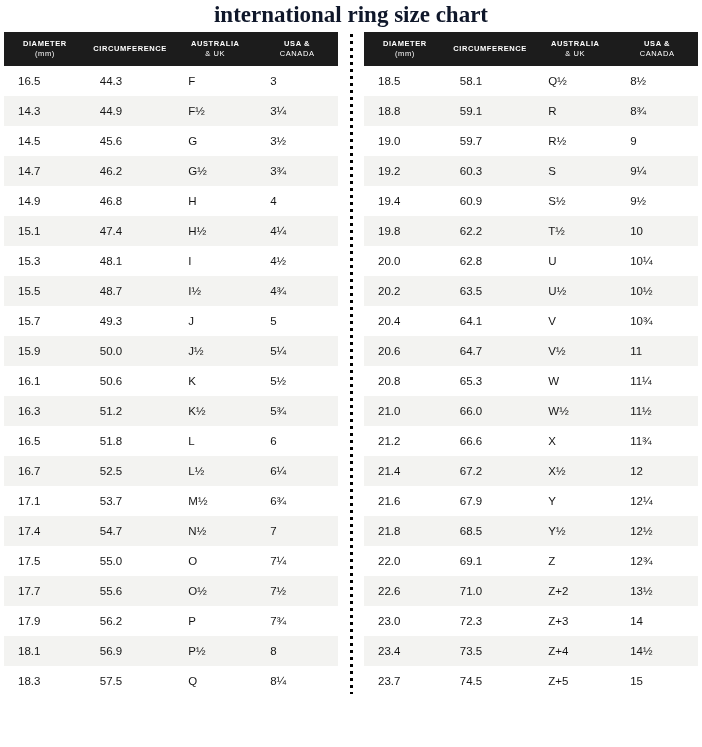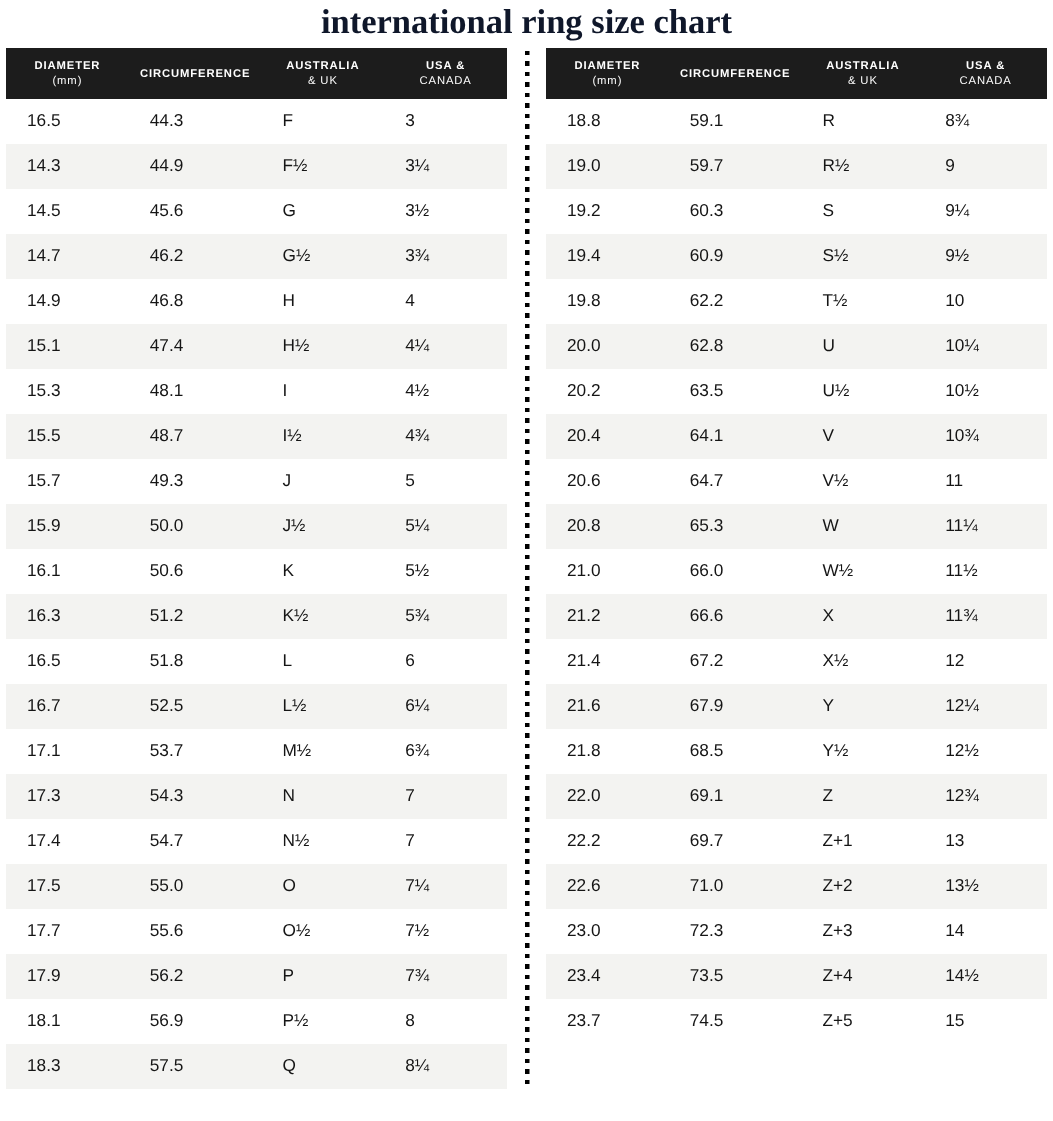--- a/index.html
+++ b/index.html
@@ -226,26 +226,20 @@
               <td>L½</td>
               <td>6¼</td>
             </tr>
             <tr>
               <td>17.1</td>
               <td>53.7</td>
               <td>M½</td>
               <td>6¾</td>
             </tr>
             <tr>
-              <td>17.3</td>
-              <td>54.3</td>
-              <td>N</td>
-              <td>7</td>
-            </tr>
-            <tr>
               <td>17.4</td>
               <td>54.7</td>
               <td>N½</td>
               <td>7</td>
             </tr>
             <tr>
               <td>17.5</td>
               <td>55.0</td>
               <td>O</td>
               <td>7¼</td>
@@ -304,20 +298,26 @@
               <span class="sub">&amp; UK</span>
             </th>
             <th>
               <span>USA &amp;</span>
               <span class="sub">CANADA</span>
             </th>
           </tr>
         </thead>
         <tbody id="right-body">
             <tr>
+              <td>18.5</td>
+              <td>58.1</td>
+              <td>Q½</td>
+              <td>8½</td>
+            </tr>
+            <tr>
               <td>18.8</td>
               <td>59.1</td>
               <td>R</td>
               <td>8¾</td>
             </tr>
             <tr>
               <td>19.0</td>
               <td>59.7</td>
               <td>R½</td>
               <td>9</td>
@@ -400,26 +400,20 @@
               <td>Y½</td>
               <td>12½</td>
             </tr>
             <tr>
               <td>22.0</td>
               <td>69.1</td>
               <td>Z</td>
               <td>12¾</td>
             </tr>
             <tr>
-              <td>22.2</td>
-              <td>69.7</td>
-              <td>Z+1</td>
-              <td>13</td>
-            </tr>
-            <tr>
               <td>22.6</td>
               <td>71.0</td>
               <td>Z+2</td>
               <td>13½</td>
             </tr>
             <tr>
               <td>23.0</td>
               <td>72.3</td>
               <td>Z+3</td>
               <td>14</td>

